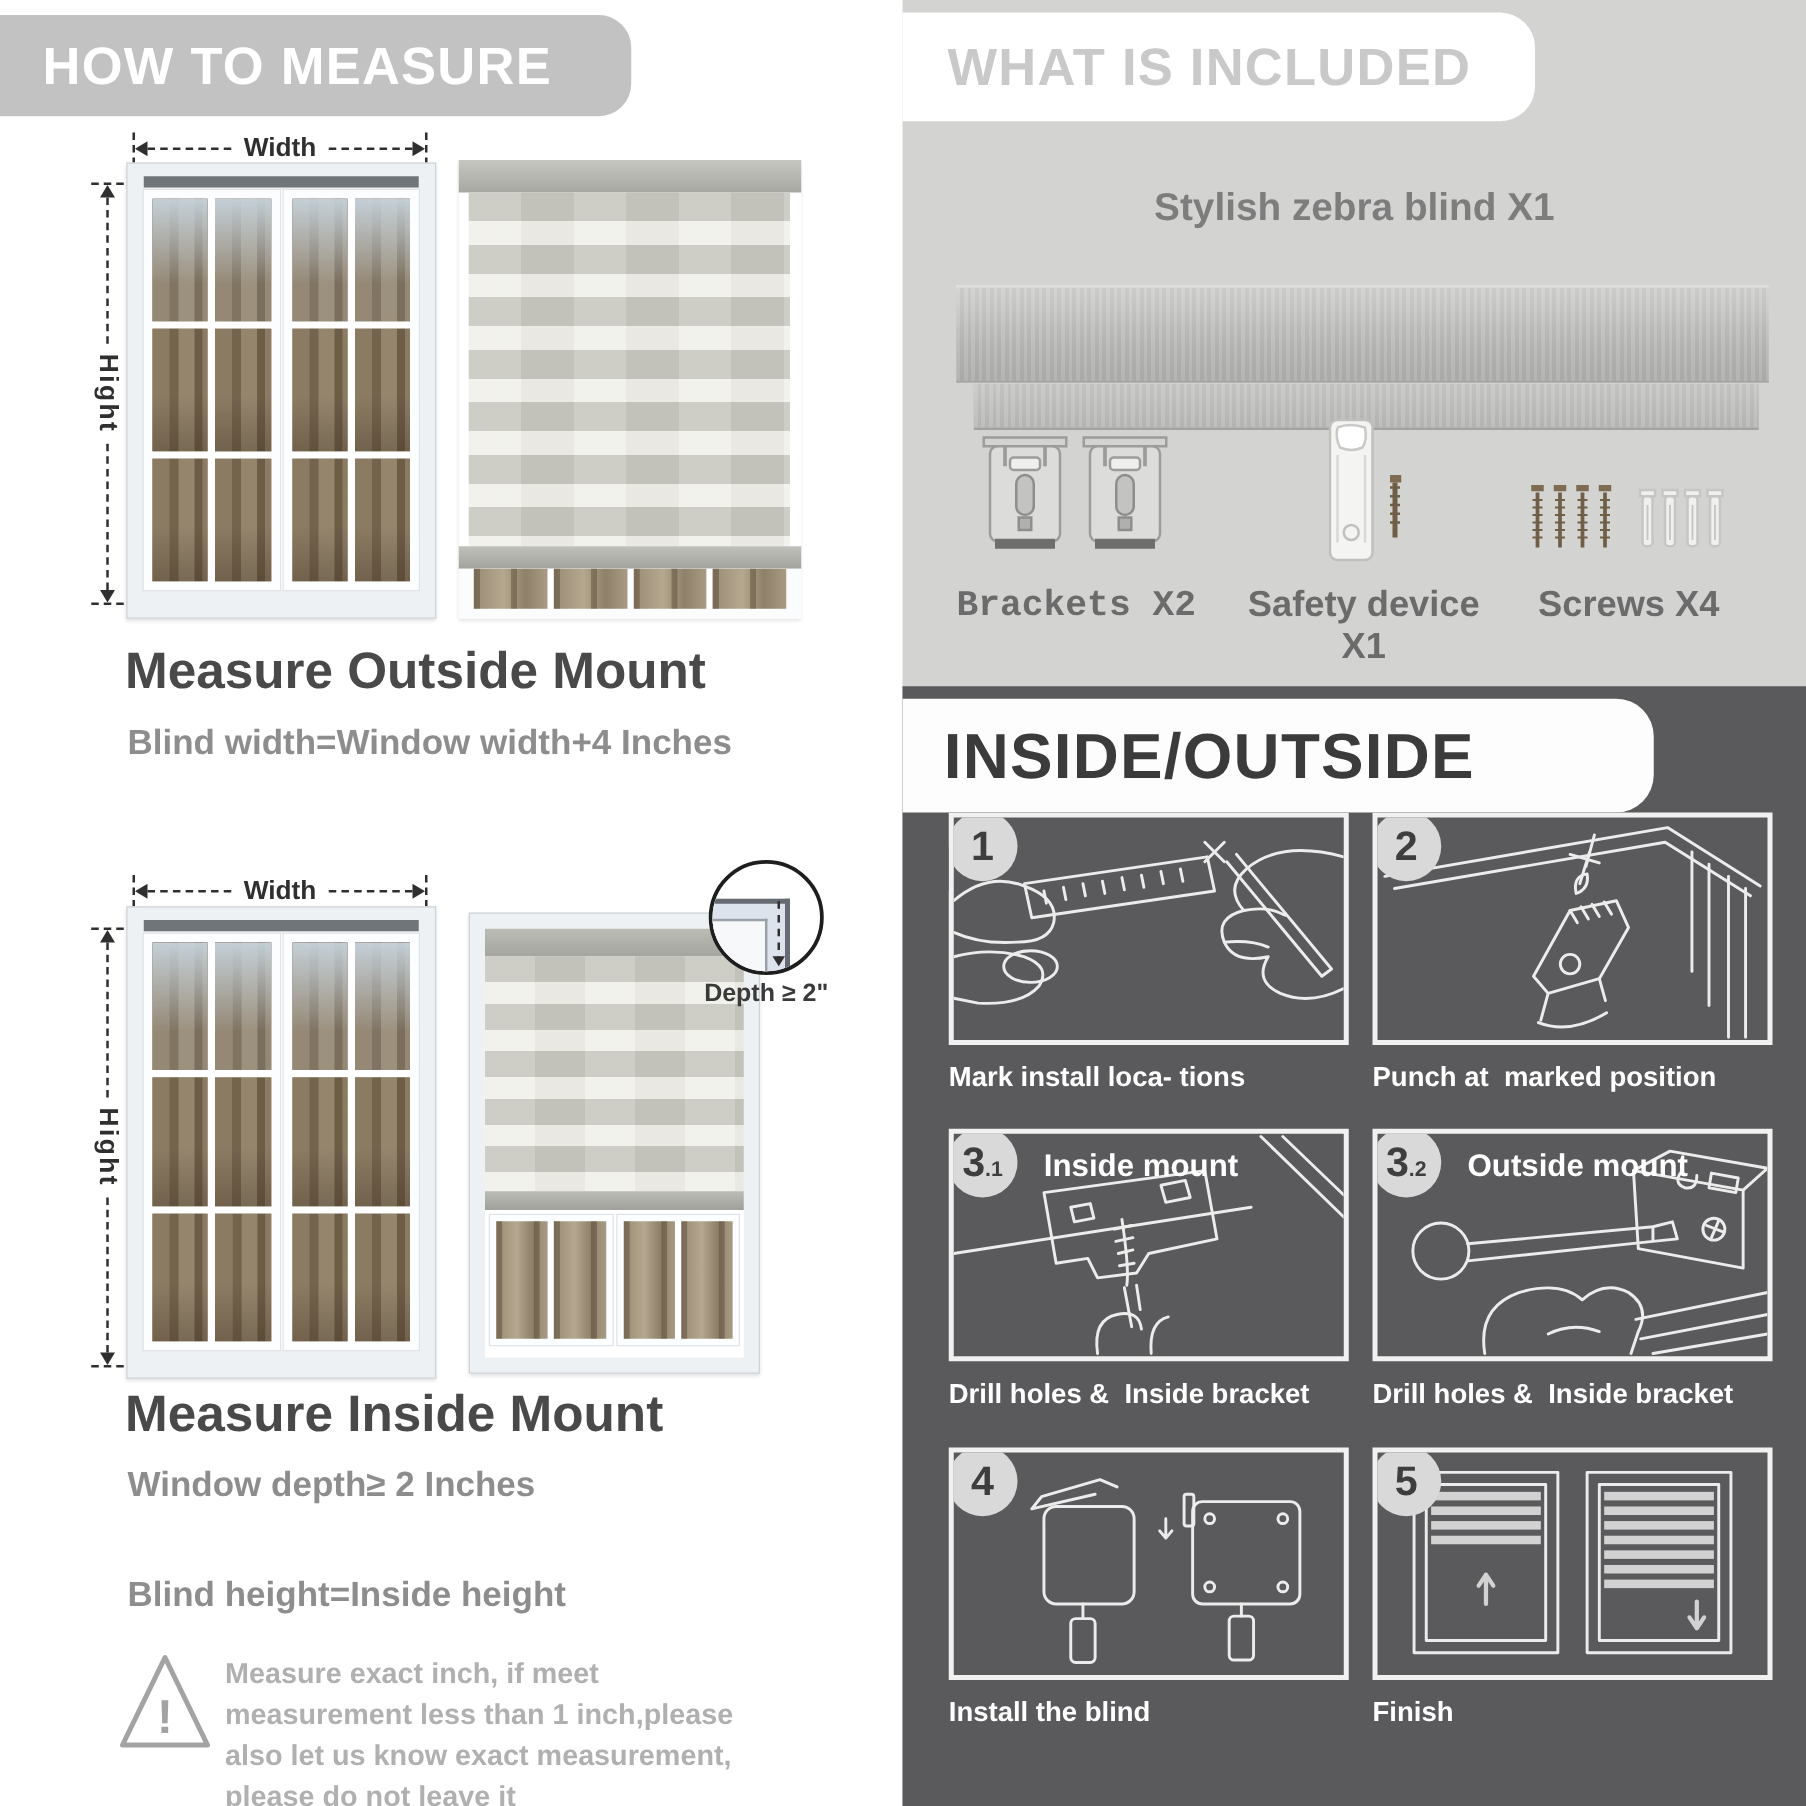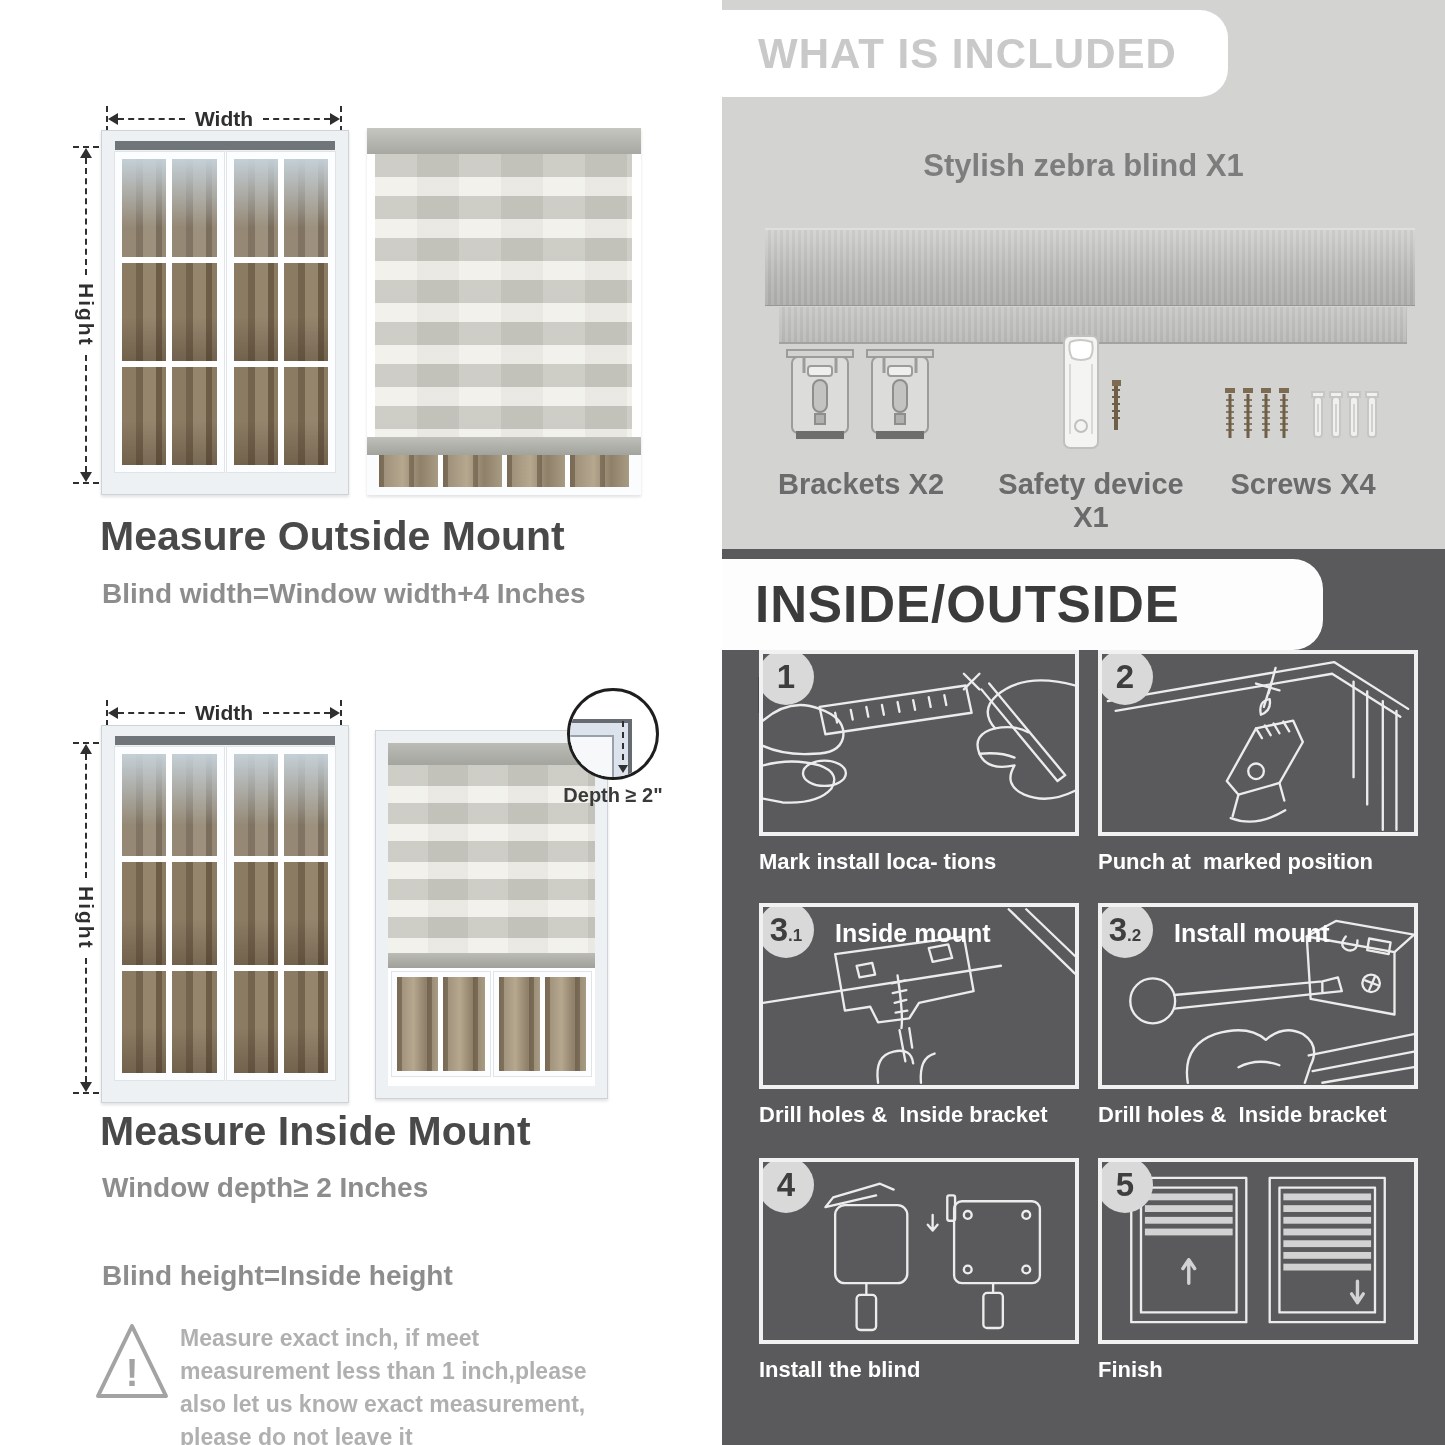--- a/index.html
+++ b/index.html
@@ -140,20 +140,21 @@
   .s-pos5 { left:37px;  top:609px; }
   .s-pos6 { left:376px; top:609px; }
 </style>
 </head>
 <body>
 
 <div class="page">
 
   <div class="left-col">
 
+    <div class="h2m-header">HOW TO MEASURE</div>
 
     <div class="width-meas" style="left:106px; top:106px; width:236px;">
       <span class="vcap"></span>
       <span class="tri-l"></span>
       <span class="dashline"></span>
       <span class="wlabel">Width</span>
       <span class="dashline"></span>
       <span class="tri-r"></span>
       <span class="vcap"></span>
     </div>
@@ -361,21 +362,21 @@
             <rect x="26" y="13" width="8" height="40" rx="3"></rect>
             <rect x="44" y="13" width="8" height="40" rx="3"></rect>
             <rect x="62" y="13" width="8" height="40" rx="3"></rect>
         </g>
         <g stroke="#c6c6c4" stroke-width="1.5">
             <path d="M12 20 v28 M30 20 v28 M48 20 v28 M66 20 v28"></path>
           </g>
       </svg>
     </div>
 
-    <div class="acc-label" style="left:39px; width:200px;">Brackets X2</div>
+    <div class="acc-label" style="left:39px; width:200px;font-family:Liberation Mono, monospace;">Brackets X2</div>
     <div class="acc-label" style="left:258px; width:222px;">Safety device X1</div>
     <div class="acc-label" style="left:500px; width:162px;">Screws X4</div>
 
     <div class="dark-sec">
       <div class="iom-header">INSIDE/OUTSIDE MOUNT</div>
 
       <div class="step s-pos1">
         <div class="panel">
           <svg viewBox="0 0 320 178">
             <path d="M0 66 Q28 42 58 54 Q86 64 82 84 Q78 100 52 100 Q22 102 0 92"></path>
@@ -450,21 +451,21 @@
             <circle cx="52" cy="94" r="23"></circle>
             <path d="M74 88 L226 74 M74 102 L226 86 M226 74 L242 70 L246 84 L226 86 Z"></path>
             <path d="M88 178 Q82 140 116 128 Q150 118 168 134 Q186 118 206 128 Q224 140 214 160 L208 178"></path>
             <path d="M140 162 q20 -10 42 -2"></path>
             <path d="M212 150 L320 128 M216 166 L320 146 M226 178 L320 162"></path>
           </svg>
           <span class="badge">
               <span>3</span>
               <small>.2</small>
             </span>
-        <div class="step-title" style="position: absolute; left: 72px; top: 12px;">Install mount</div>
+        <div class="step-title" style="position: absolute; left: 72px; top: 12px;">Outside mount</div>
           </div>
 
         <div class="caption">Drill holes &amp;  Inside bracket</div>
       </div>
 
       <div class="step s-pos5">
         <div class="panel">
           <svg viewBox="0 0 320 178">
             <path d="M72 34 L120 20 L134 26 M72 34 L64 44 L116 32"></path>
             <rect x="74" y="42" width="74" height="80" rx="10"></rect>

